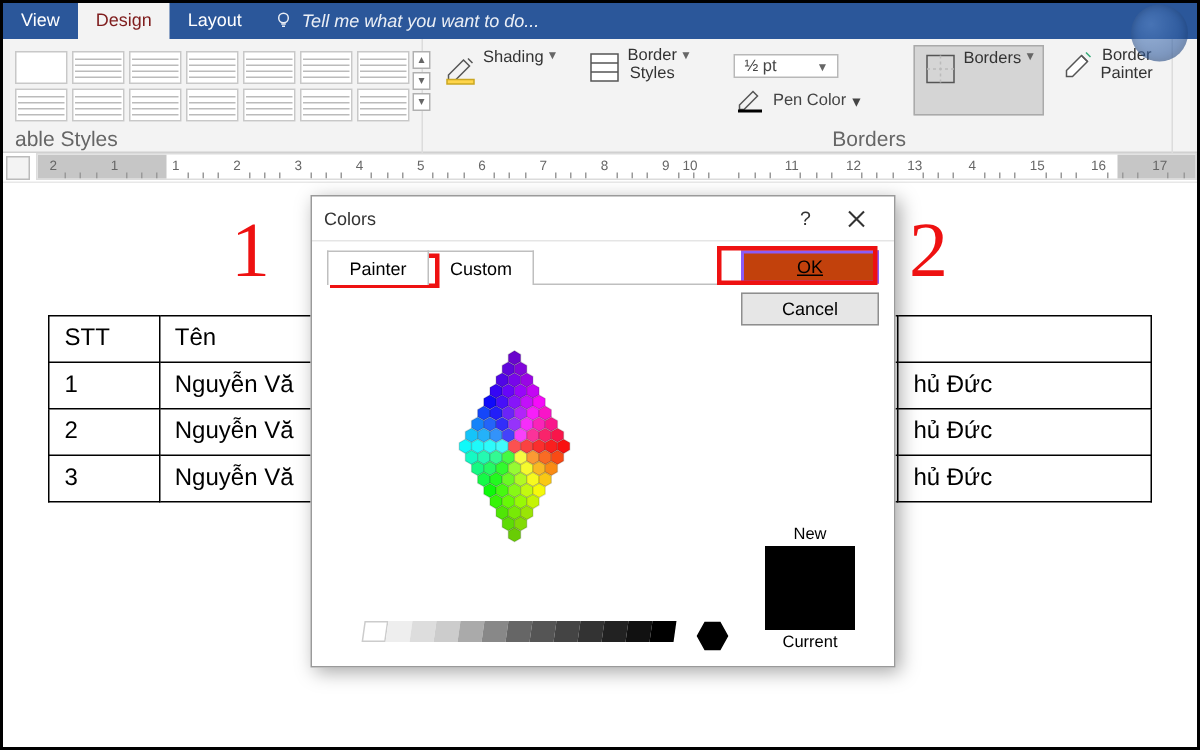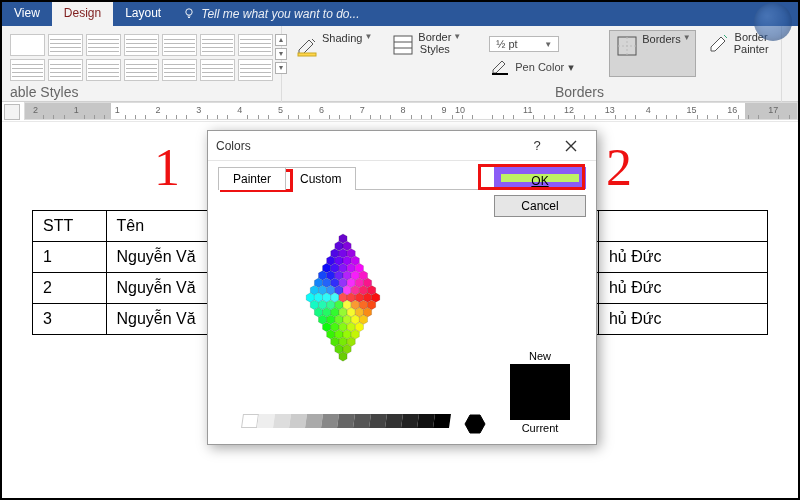--- a/index.html
+++ b/index.html
@@ -64,21 +64,21 @@
   .tabpane { border-top:1px solid #bfbfbf; margin-top:-1px; padding-top:8px; }
   .clr-label { font-size:12px; margin:2px 0 4px 2px; }
   .hex { width:250px; height:210px; display:flex; align-items:center; justify-content:center; position:relative; }
   .hex svg { width:250px; height:200px; }
   .grays { display:flex; gap:0; margin-top:6px; margin-left:24px; }
   .grays .g { width:16px; height:14px; transform:skewX(-8deg); }
   .grays .sel { margin-left:14px; width:22px; height:20px; }
 
   .dlg-right { width:112px; display:flex; flex-direction:column; align-items:stretch; padding-left:8px; }
   .winbtn { height:22px; border:1px solid #8e8e8e; background:#e6e6e6; font-size:12px; cursor:pointer; margin-bottom:6px; }
-  .winbtn.primary { border:7px solid #8b5cf6; background:#bef264;text-decoration:underline; }
+  .winbtn.primary { border:2px solid #8b5cf6; background:#c2410c;text-decoration:underline; }
   .swatch-wrap { margin-top:auto; display:flex; flex-direction:column; align-items:center; font-size:11px; }
   .swatch { width:60px; height:56px; background:#000; margin:2px 0; }
 
   
   .ann-box { position:absolute; border:3px solid #e11; pointer-events:none; }
   .ann-num { position:absolute; color:#e11; font-size:52px; font-family:"Times New Roman",serif; pointer-events:none; }
 </style>
 </head>
 <body>
 

